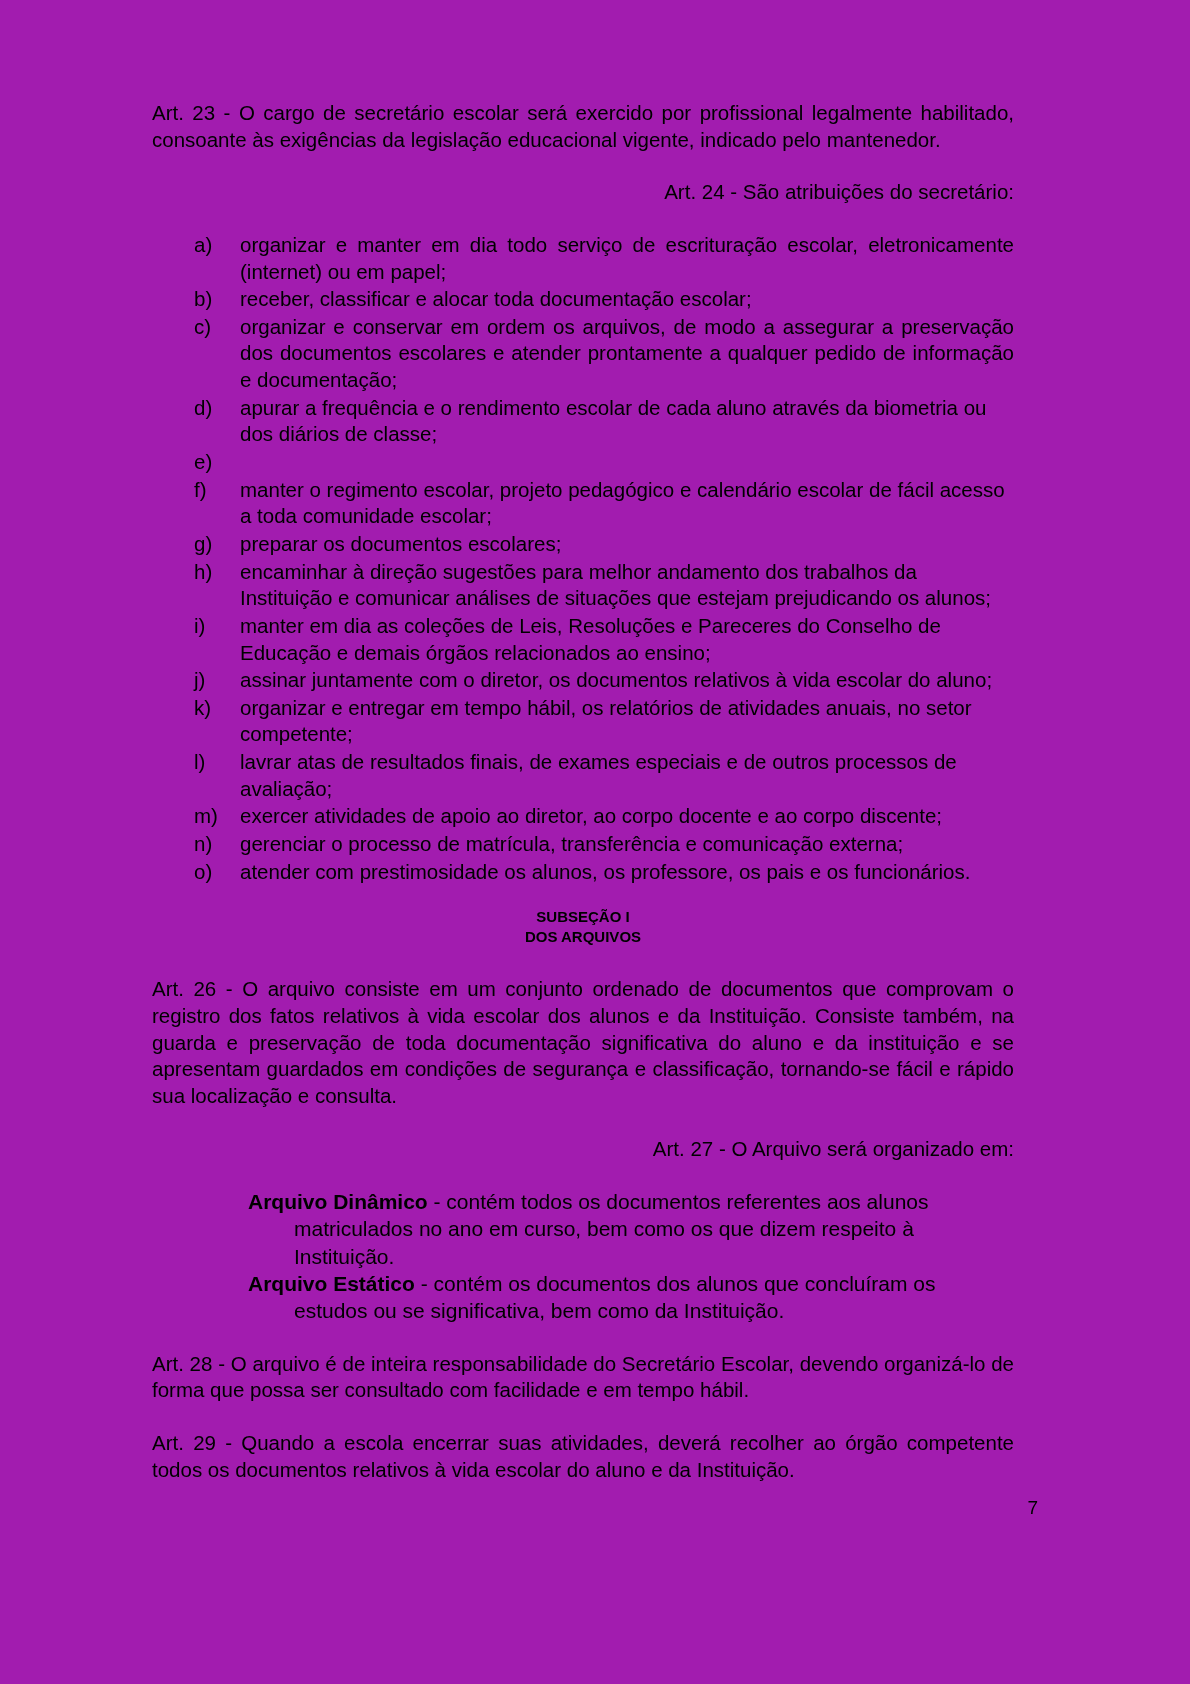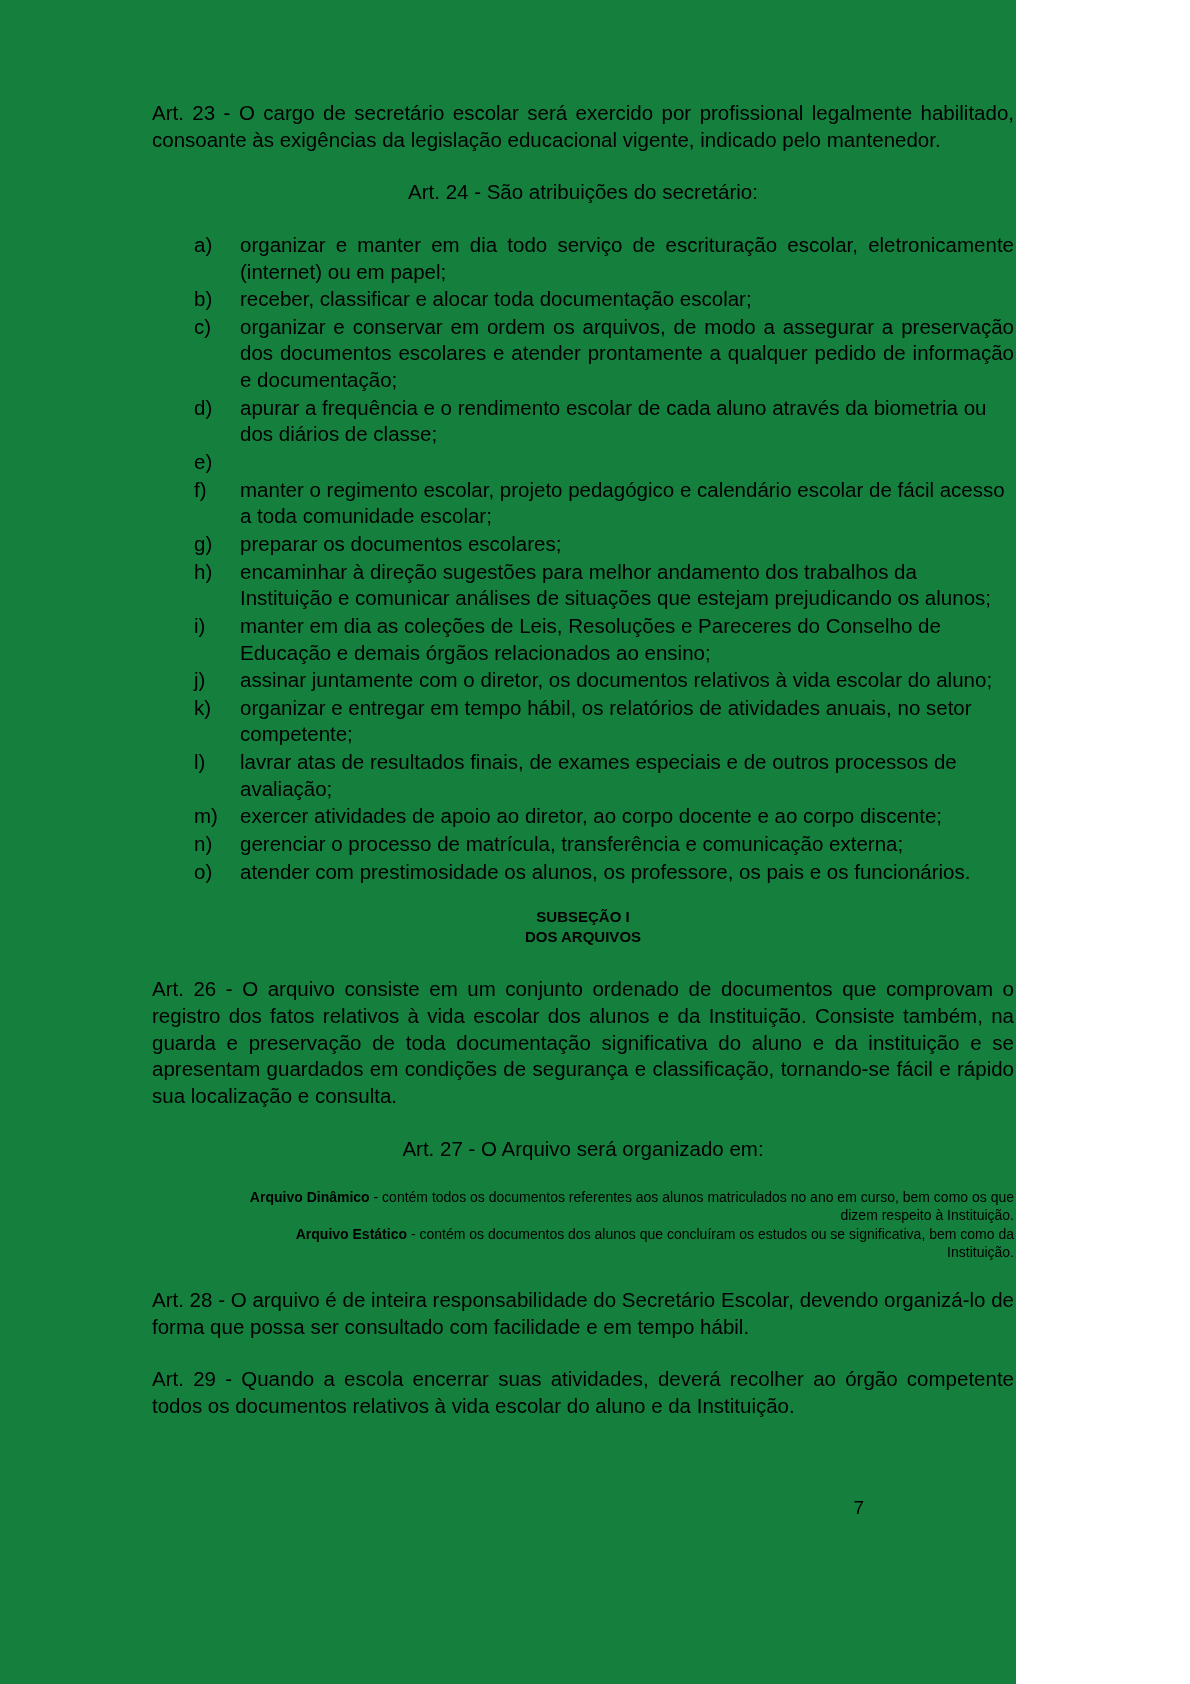--- a/index.html
+++ b/index.html
@@ -12,40 +12,40 @@
     height: 1684px;
     font-family: "Liberation Sans", sans-serif;
     color: #000000;
     position: relative;
     overflow: hidden;
   }
   .page {
     position: absolute;
     left: 0;
     top: 0;
-    width: 1016px;
+    width: 1190px;
     height: 1684px;
-    background: #15803d;
+    background: #a21caf;
     text-decoration: underline;
   }
   .content {
     position: absolute;
     left: 152px;
     top: 100px;
     width: 862px;
   }
   p.para {
     margin: 0 0 26px 0;
     font-size: 20.5px;
     line-height: 1.30;
     text-align: justify;
     text-justify: inter-word;
   }
   p.para.nojust {
-    text-align: center;
+    text-align: right;
   }
   p.para:last-child {
     margin-bottom: 16px;
   }
   .list {
     margin: 0 0 20px 0;
     padding: 0;
     list-style: none;
   }
   .list li {
@@ -75,23 +75,22 @@
     font-size: 15px;
     line-height: 1.30;
     margin: 0;
   }
   .heading-block {
     margin: 22px 0 30px 0;
   }
   .defs {
     margin: 0 0 26px 0;
     padding: 0 0 0 96px;
-    font-size: 14px;
-    line-height: 1.30;
-    text-align: right;
+    font-size: 21px;
+    line-height: 1.30;
   }
   .defs .def {
     text-indent: 0;
     padding-left: 46px;
   }
   .defs .def .term {
     font-weight: bold;
     margin-left: -46px;
   }
   .pagenum {

